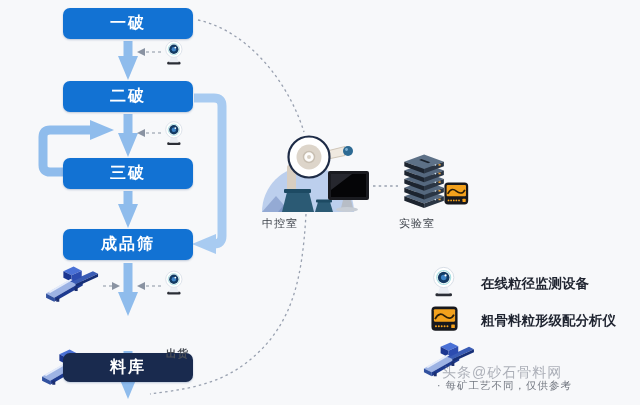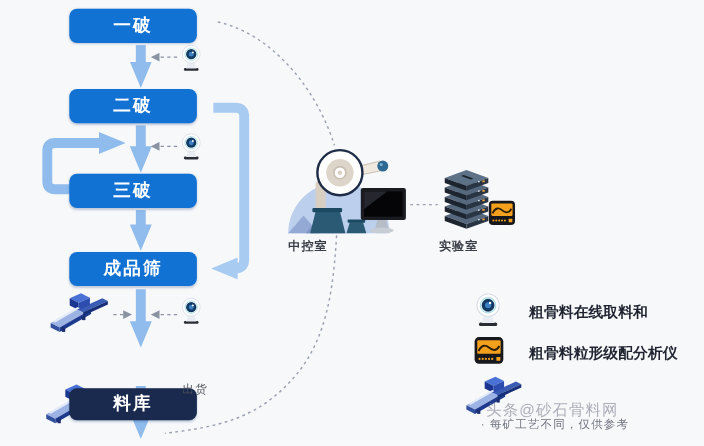--- a/index.html
+++ b/index.html
@@ -9,28 +9,28 @@
     --bypass-arrow:#a8cbf1;
     --accent-orange:#f3a11c;
     --dashed-line:#99a1b0;
     --background:#f7f8fa;
   }
   html,body{margin:0;padding:0;}
   body{font-family:"Liberation Sans","DejaVu Sans",sans-serif;background:#fff;}
   .stage{position:relative;width:640px;height:405px;background:var(--background);overflow:hidden;}
   .stage svg.main{position:absolute;left:0;top:0;width:640px;height:405px;}
   .pbox{
-    position:absolute;left:63px;width:116px;height:31px;border-radius:7px;
+    position:absolute;left:63px;width:130px;height:31px;border-radius:7px;
     background:var(--box-blue);color:#fff;font-weight:bold;font-size:16px;letter-spacing:2px;
     display:flex;align-items:center;justify-content:center;
     box-shadow:0 1px 2px rgba(20,60,120,.25);
   }
   .pbox.navy{background:var(--box-navy);height:29px;margin-top:36px;}
-  .caption{position:absolute;font-size:11px;font-weight:bold;color:#3a3f47;letter-spacing:1px;}
-  .ship{position:absolute;font-size:10.5px;font-weight:normal;color:#4a4f57;letter-spacing:1px;padding-left:20px;}
+  .caption{position:absolute;font-size:11px;font-weight:normal;color:#3a3f47;letter-spacing:1px;}
+  .ship{position:absolute;font-size:10.5px;font-weight:bold;color:#4a4f57;letter-spacing:1px;padding-left:20px;}
   .legend-label{position:absolute;left:481px;font-size:13.5px;font-weight:bold;color:#1f2430;line-height:17px;white-space:nowrap;}
   .legend-note{position:absolute;left:437px;top:379px;font-size:10.5px;color:#70757f;letter-spacing:1px;white-space:nowrap;}
   .watermark{
     position:absolute;left:442px;top:364px;width:198px;text-align:left;
     font-size:14px;font-weight:normal;color:rgba(118,122,136,0.58);
     letter-spacing:1px;white-space:nowrap;
   }
   .flow{stroke:var(--flow-arrow);stroke-width:9;fill:none;stroke-linejoin:round;stroke-linecap:butt;}
   .bypass{stroke:var(--bypass-arrow);stroke-width:9;fill:none;stroke-linejoin:round;}
   .darrow{stroke:#8a93a2;stroke-width:1.2;stroke-dasharray:3 3;fill:none;}
@@ -220,19 +220,19 @@
       <span>成品筛</span>
     </div>
   <div class="pbox navy" style="top:317px">
       <span>料库</span>
     </div>
 
   <div class="ship" style="left:146px;top:347px">出货</div>
   <div class="caption" style="left:262px;top:216px">中控室</div>
   <div class="caption" style="left:399px;top:216px">实验室</div>
 
-  <div class="legend-label" style="top:275px">粗骨料在线取料和</div>
+  <div class="legend-label" style="top:275px">在线粒径监测设备</div>
   <div class="legend-label" style="top:312px">粗骨料粒形级配分析仪</div>
   <div class="legend-note">· 每矿工艺不同，仅供参考</div>
 
   <div class="watermark">头条@砂石骨料网</div>
 
 </div>
 
 </body></html>

